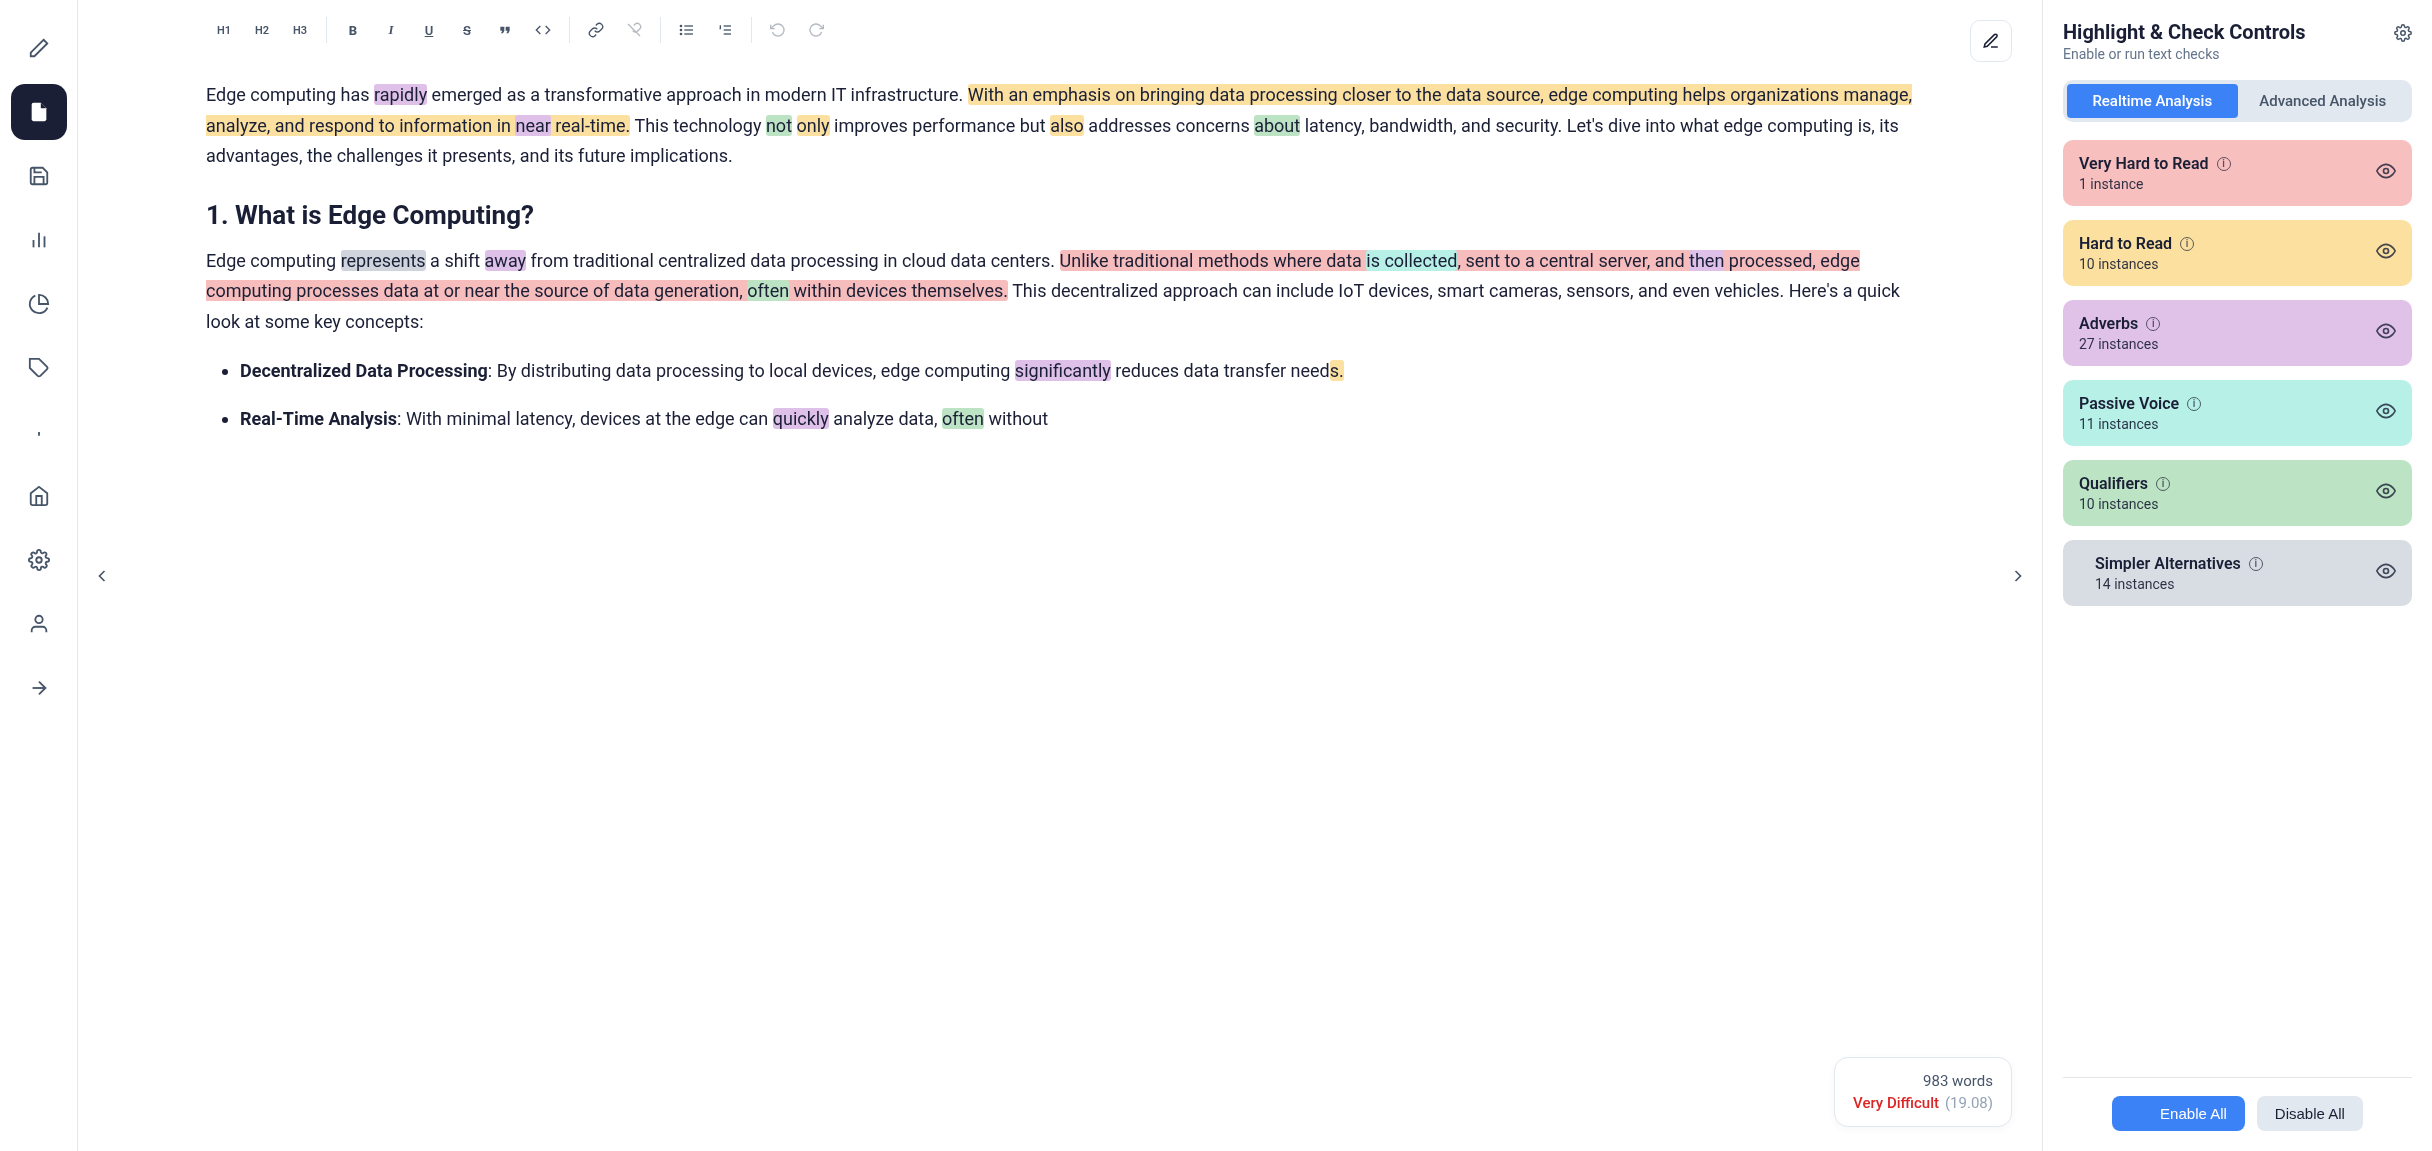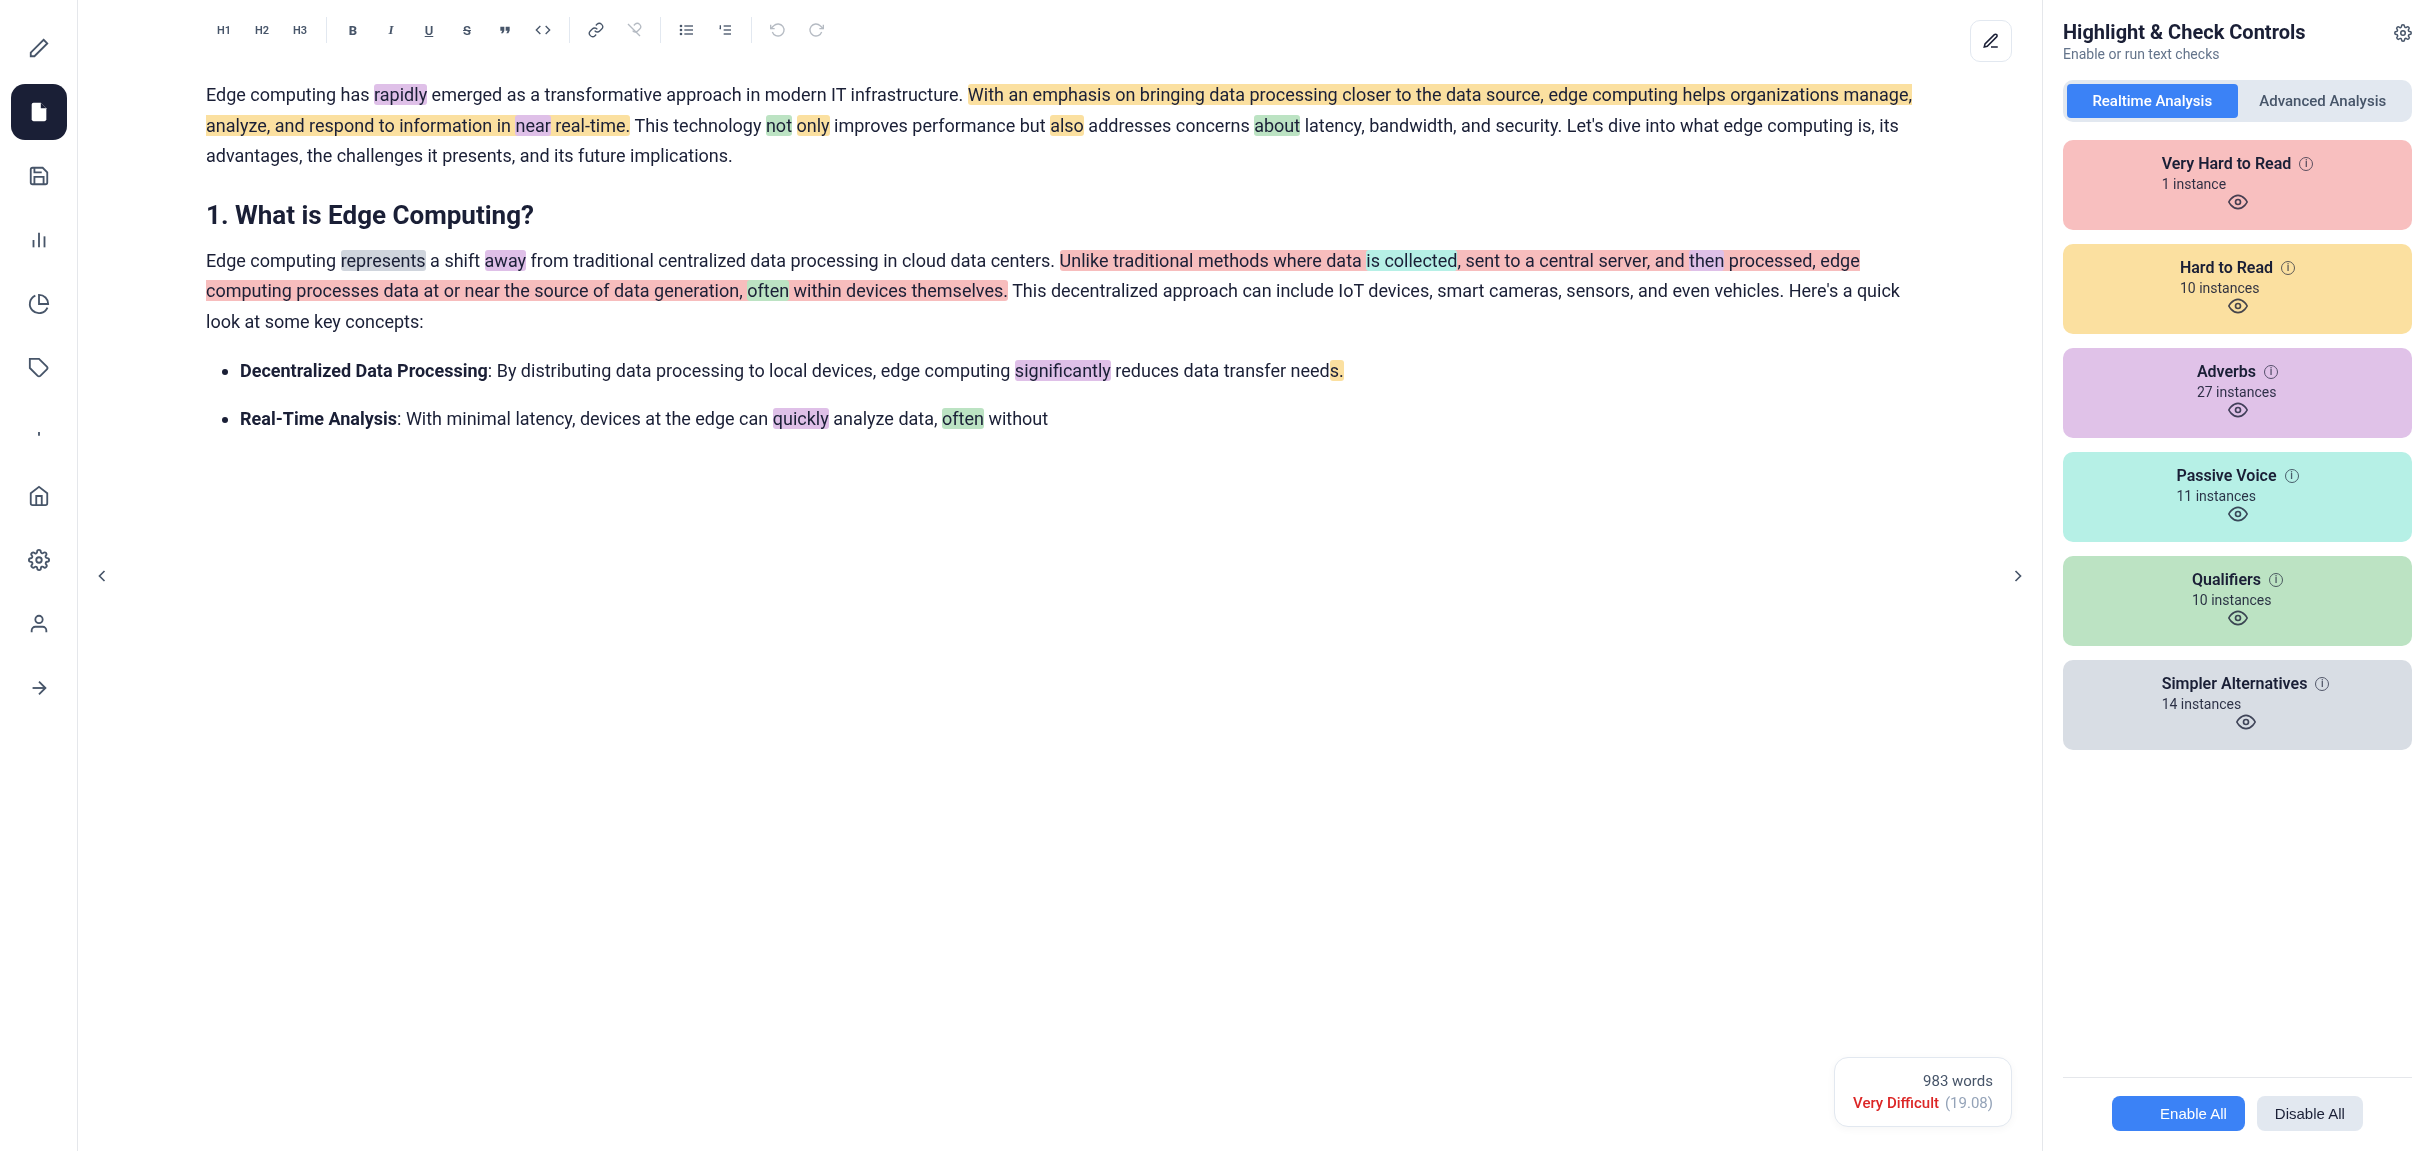--- a/index.html
+++ b/index.html
@@ -36,21 +36,21 @@
 .stats-diff .label { color: #dc2626; font-weight: 500; }
 .stats-diff .score { color: #94a3b8; margin-left: 6px; }
 .panel { width: 390px; border-left: 1px solid #e5e7eb; display: flex; flex-direction: column; padding: 20px; }
 .panel-header { display: flex; justify-content: space-between; align-items: flex-start; margin-bottom: 18px; }
 .panel-title { font-size: 20px; font-weight: 700; margin-bottom: 2px; }
 .panel-sub { font-size: 14px; color: #64748b; }
 .panel-gear { color: #475569; cursor: pointer; padding-top: 4px; }
 .tabs { display: flex; background: #e2e8f0; border-radius: 10px; padding: 4px; margin-bottom: 18px; }
 .tab { flex: 1; text-align: center; padding: 8px 0; border-radius: 4px; font-size: 15px; font-weight: 500; cursor: pointer; color: #475569; }
 .tab.active { background: #3b82f6; color: #fff; }
-.check-item { border-radius: 10px; padding: 14px 16px; margin-bottom: 14px; display: flex; justify-content: space-between; align-items: center; cursor: pointer; flex-direction: column; }
+.check-item { border-radius: 10px; padding: 14px 16px; margin-bottom: 14px; display: flex; justify-content: space-between; align-items: center; cursor: pointer; }
 .check-body { display: flex; flex-direction: column; }
 .check-title { font-weight: 600; font-size: 16px; display: flex; align-items: center; gap: 8px; }
 .check-title .info-icon { width: 14px; height: 14px; border: 1.5px solid currentColor; border-radius: 50%; display: inline-flex; align-items: center; justify-content: center; font-size: 10px; opacity: 0.7; }
 .check-count { font-size: 14px; margin-top: 3px; opacity: 0.9; }
 .eye-icon { opacity: 0.8; }
 .panel-footer { margin-top: auto; display: flex; justify-content: center; gap: 12px; padding-top: 18px; border-top: 1px solid #e5e7eb; }
 .btn { padding: 9px 18px; border-radius: 8px; font-size: 15px; font-weight: 500; cursor: pointer; border: none; }
 .btn-primary { background: #3b82f6; color: #fff; padding-left: 48px; }
 .btn-secondary { background: #e2e8f0; color: #1a1f36; }
 </style>

